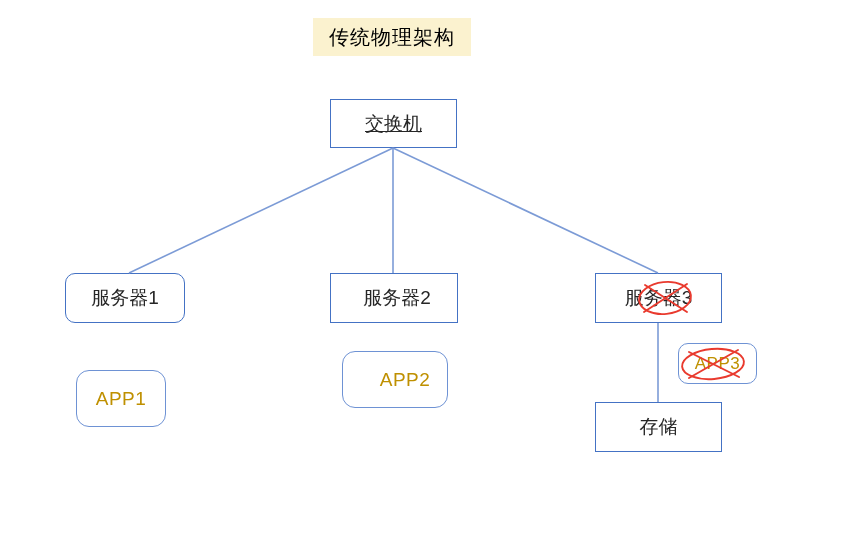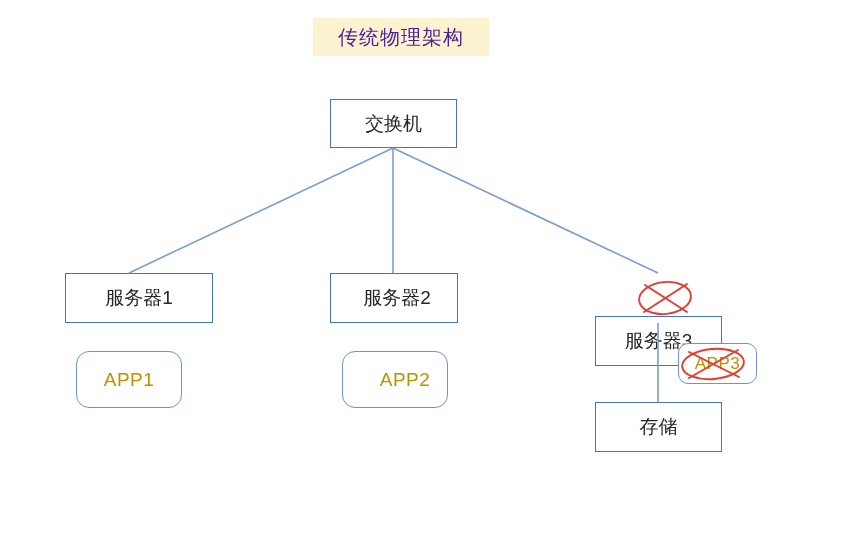--- a/index.html
+++ b/index.html
@@ -6,46 +6,46 @@
   #canvas{
     position:relative;
     width:865px;height:551px;
     background:#ffffff;
     font-family:"Liberation Sans", sans-serif;
     overflow:hidden;
   }
   .abs{position:absolute;box-sizing:border-box;}
   
   #title{
-    left:313px;top:18px;width:176px;height:38px;
+    left:313px;top:18px;width:158px;height:38px;
     background:#FBF2CF;
     display:flex;align-items:center;justify-content:center;
-    font-size:20px;color:#4c1d95;letter-spacing:1px;
+    font-size:20px;color:#000000;letter-spacing:1px;
   }
   
   .rect-node{
     border:1.5px solid #4472C4;
     background:#ffffff;
     display:flex;align-items:center;justify-content:center;
     font-size:19px;color:#262626;
   }
-  #node-switch {left:330px;top:99px; width:127px;height:49px;}
-  #node-server1{left:65px; top:273px;width:148px;height:50px;}
+  #node-switch {left:330px;top:99px; width:127px;height:49px;text-decoration:underline;}
+  #node-server1{left:65px; top:273px;width:120px;height:50px;border-radius:10px;}
   #node-server2{left:330px;top:273px;width:128px;height:50px;padding-left:6px;}
-  #node-server3{left:595px;top:273px;width:127px;height:50px;margin-top:43px;}
+  #node-server3{left:595px;top:273px;width:127px;height:50px;}
   #node-storage{left:595px;top:402px;width:127px;height:50px;}
   
   .app-node{
     border:1.5px solid #6E92D4;
     border-radius:13px;
     background:#ffffff;
     display:flex;align-items:center;justify-content:center;
     font-size:19px;color:#BF9000;letter-spacing:0.5px;
   }
-  #node-app1{left:76px; top:351px;width:106px;height:57px;}
+  #node-app1{left:76px; top:370px;width:90px;height:57px;}
   #node-app2{left:342px;top:351px;width:106px;height:57px;padding-left:20px;}
   #node-app3{left:678px;top:343px;width:79px; height:41px;border-radius:10px;font-size:17px;}
   
   #overlay{
     position:absolute;left:0;top:0;width:865px;height:551px;
     pointer-events:none;
   }
   .connector{stroke:#7C9BD6;stroke-width:1.6;fill:none;}
   .redmark{stroke:#E93A2E;stroke-width:1.9;fill:none;stroke-linecap:round;}
 </style>

